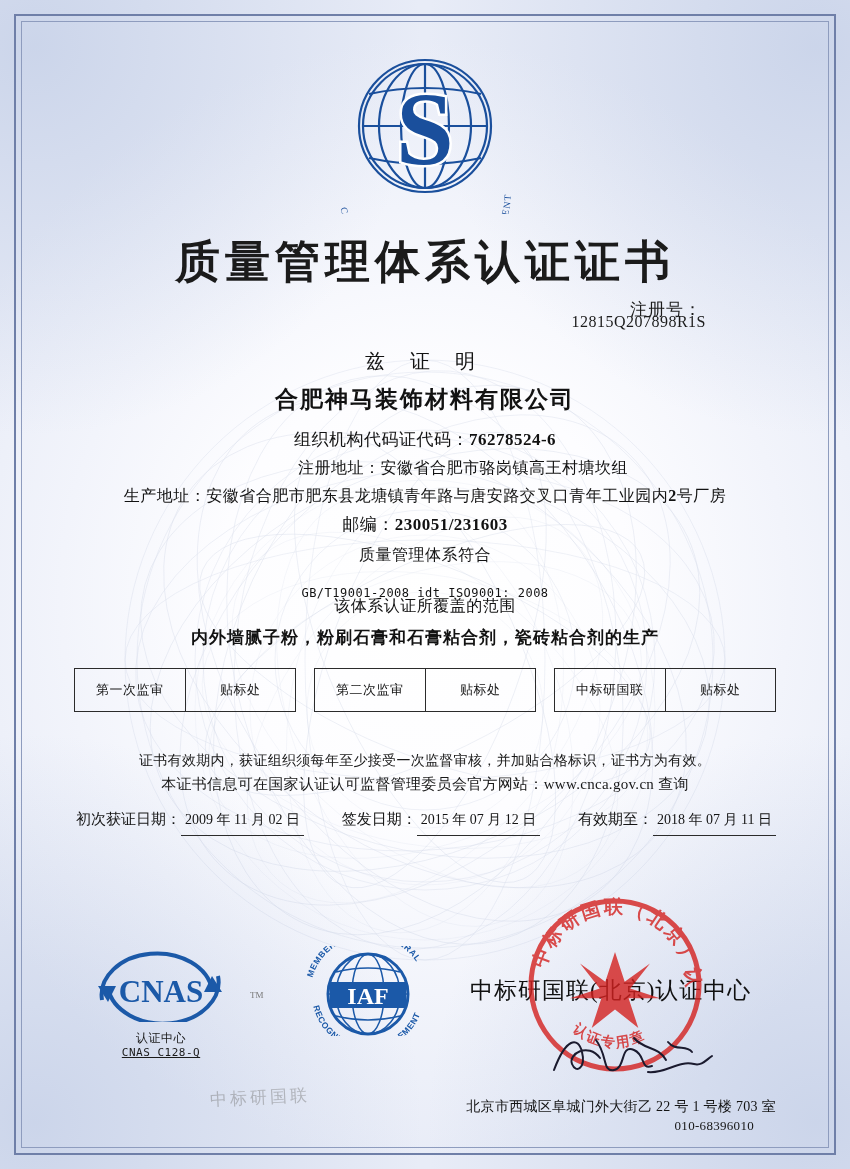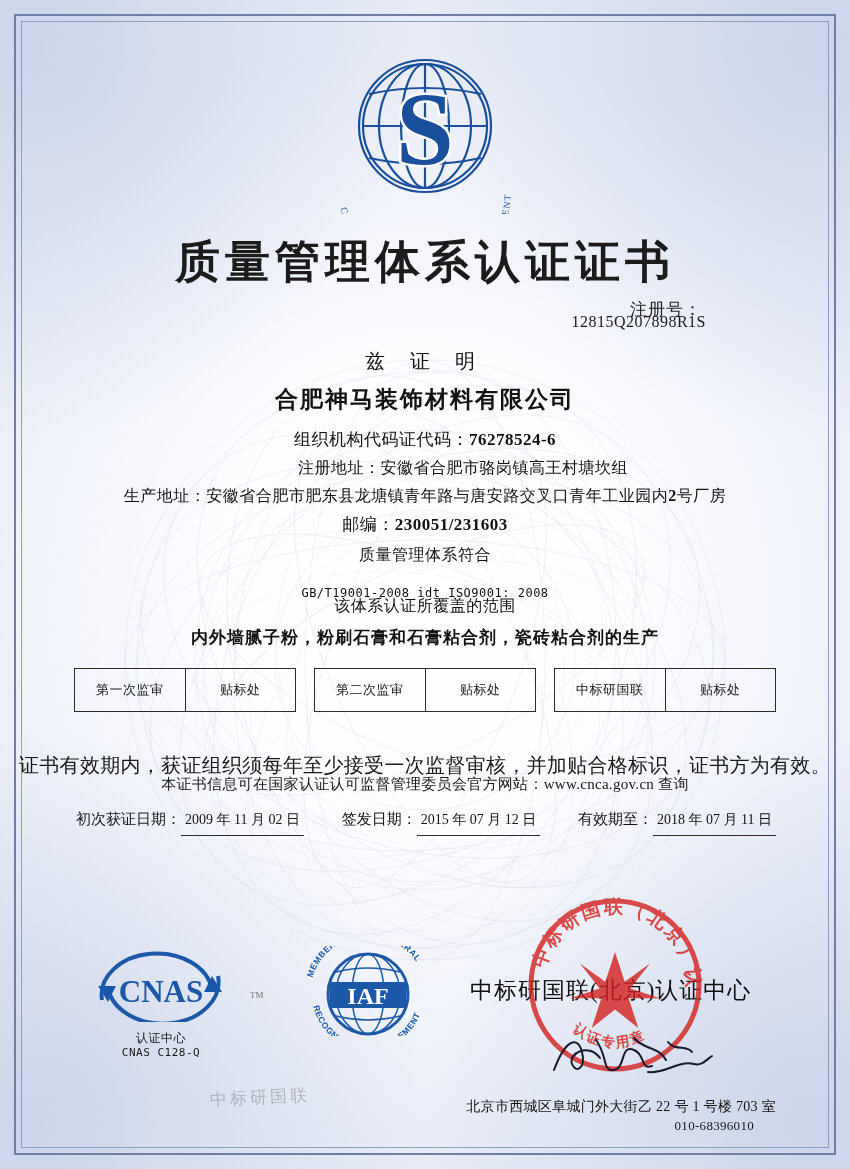--- a/index.html
+++ b/index.html
@@ -173,21 +173,21 @@
   .audit-cell.left {
     border-right: 1px solid #2b2b2b;
   }
 
   .note1 {
     position: absolute;
     top: 752px;
     left: 0;
     width: 850px;
     text-align: center;
-    font-size: 20px;
+    font-size: 14px;
     color: #181818;
     letter-spacing: 0.3px;
   }
   .note2 {
     position: absolute;
     top: 775px;
     left: 0;
     width: 850px;
     text-align: center;
     font-size: 15px;
@@ -436,21 +436,21 @@
     <div class="cnas-wrap">
       <svg viewBox="0 0 150 72" width="150" height="72">
         <path d="M 16,50 A 40,30 0 1 1 126,40" fill="none" stroke="#1b59a8" stroke-width="4"></path>
         <polygon points="126,26 136,42 118,42" fill="#1b59a8"></polygon>
         <path d="M 132,26 A 40,30 0 1 1 22,38" fill="none" stroke="#1b59a8" stroke-width="4"></path>
         <polygon points="22,52 12,36 30,36" fill="#1b59a8"></polygon>
         <text x="75" y="52" text-anchor="middle" font-family="Liberation Serif, serif" font-size="31" font-weight="bold" fill="#1b59a8">CNAS</text>
       </svg>
       <div class="cnas-caption">
         <div>认证中心</div>
-        <div style="font-family:'DejaVu Sans Mono',monospace;font-size:11px;">CNAS C128-Q</div>
+        <div style="font-family:'DejaVu Sans Mono',monospace;font-size:11px;text-decoration:underline;">CNAS C128-Q</div>
       </div>
     </div>
 
     <div class="tiny-mark">TM</div>
 
     <div class="iaf-wrap">
       <svg viewBox="0 0 160 90" width="160" height="90">
         <defs>
           <path id="iaftop" d="M 80,48 m -58,0 a 58,58 0 0,1 116,0" fill="none"></path>
           <path id="iafbot" d="M 80,48 m -56,0 a 56,56 0 0,0 112,0" fill="none"></path>

